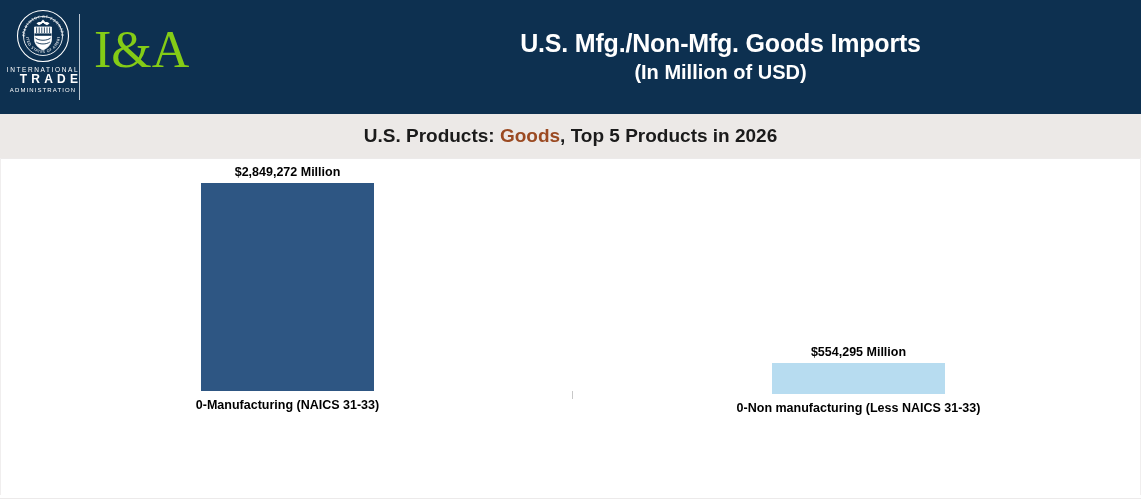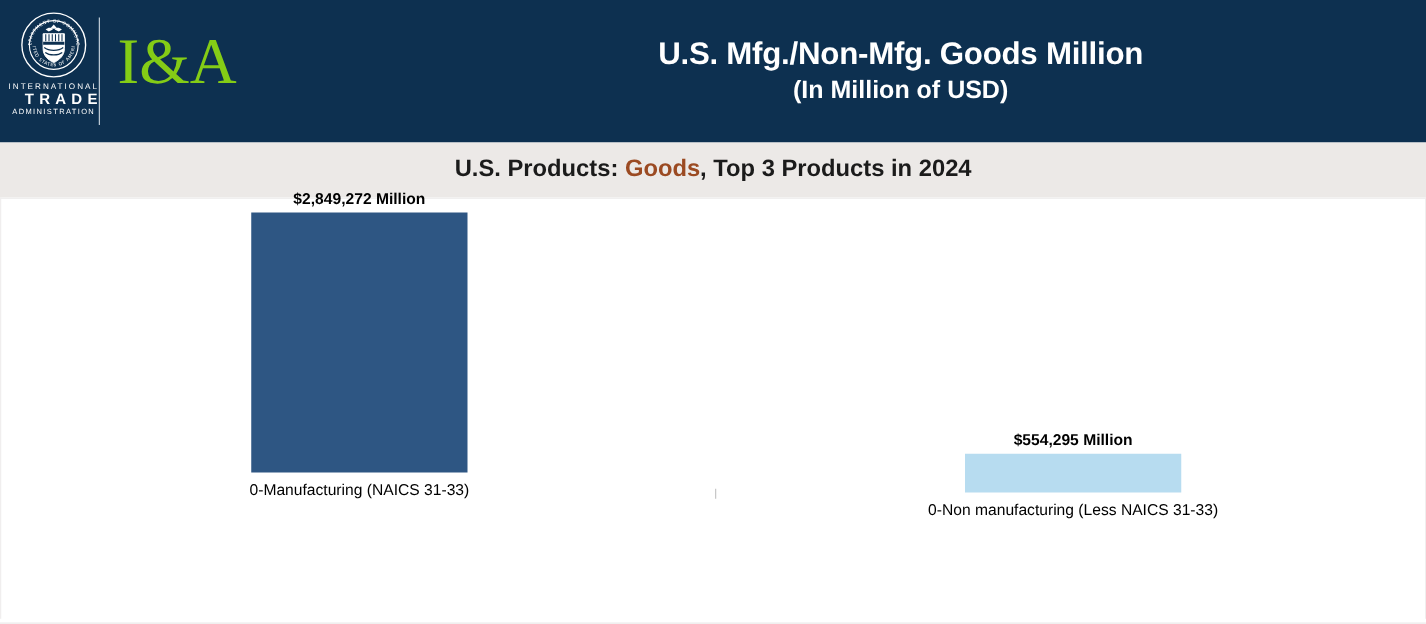--- a/index.html
+++ b/index.html
@@ -188,21 +188,21 @@
     color: #000000;
   }
   .bar-cat {
     position: absolute;
     left: 50%;
     transform: translateX(-50%);
     top: 100%;
     margin-top: 7px;
     white-space: nowrap;
     font-size: 12.5px;
-    font-weight: normal;
+    font-weight: bold;
     color: #000000;
   }
   .axis-tick {
     position: absolute;
     width: 1px;
     height: 8px;
     background: #c8c8c8;
   }
 </style>
 </head>
@@ -252,33 +252,33 @@
         <span class="w3">ADMINISTRATION</span>
       </div>
     </div>
 
     <div class="brand-divider"></div>
 
     <div class="ia-logo">I&amp;A</div>
   </div>
 
   <div class="title-wrap">
-    <div class="title-line1">U.S. Mfg./Non-Mfg. Goods Million</div>
+    <div class="title-line1">U.S. Mfg./Non-Mfg. Goods Imports</div>
     <div class="title-line2">(In Million of USD)</div>
   </div>
 </div>
 
 <div class="subtitle-band">
-  <div class="subtitle-text"><span>U.S. Products: </span><span class="subtitle-region">Goods</span><span>, Top 3 Products in 2024</span></div>
+  <div class="subtitle-text"><span>U.S. Products: </span><span class="subtitle-region">Goods</span><span>, Top 5 Products in 2026</span></div>
 </div>
 
 <div class="chart-panel">
   <div class="plot">
 
-    <div class="bar-group" id="grp0" style="left: 201px; width: 173px; height: 208px; bottom: 122px;">
+    <div class="bar-group" id="grp0" style="left: 201px; width: 173px; height: 208px; bottom: 109px;">
       <div class="bar-value" id="val0" style="bottom: 212px;">$2,849,272 Million</div>
       <div class="bar" id="bar0" style="left: 0px; width: 173px; height: 208px; background: rgb(46, 86, 131);"></div>
       <div class="bar-cat" id="cat0">0-Manufacturing (NAICS 31-33)</div>
     </div>
 
     <div class="bar-group" id="grp1" style="left: 772px; width: 173px; height: 31px; bottom: 106px;">
       <div class="bar-value" id="val1" style="bottom: 35px;">$554,295 Million</div>
       <div class="bar" id="bar1" style="left: 0px; width: 173px; height: 31px; background: rgb(183, 220, 240);"></div>
       <div class="bar-cat" id="cat1">0-Non manufacturing (Less NAICS 31-33)</div>
     </div>

